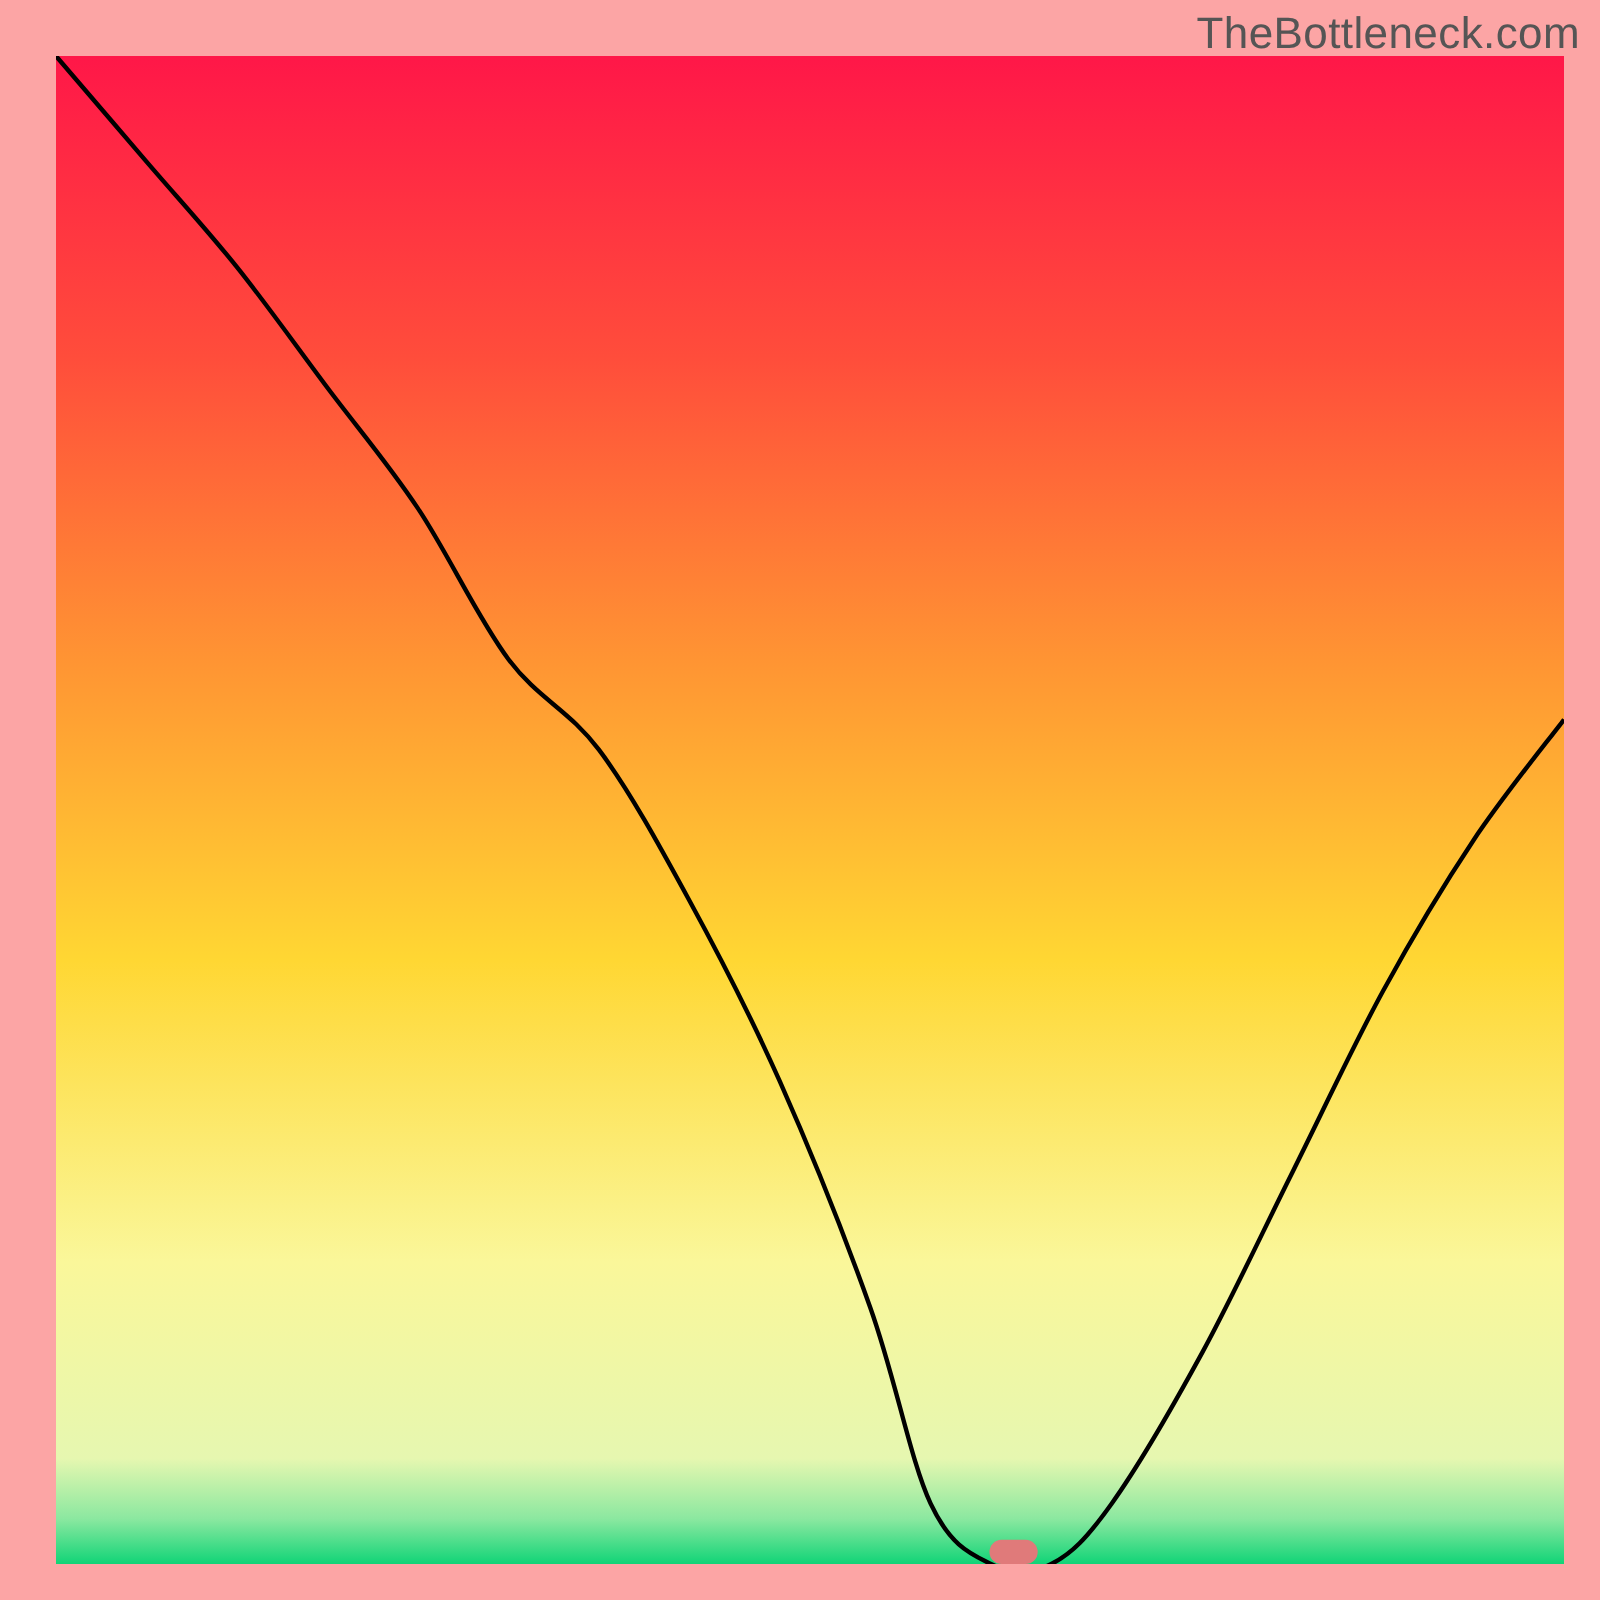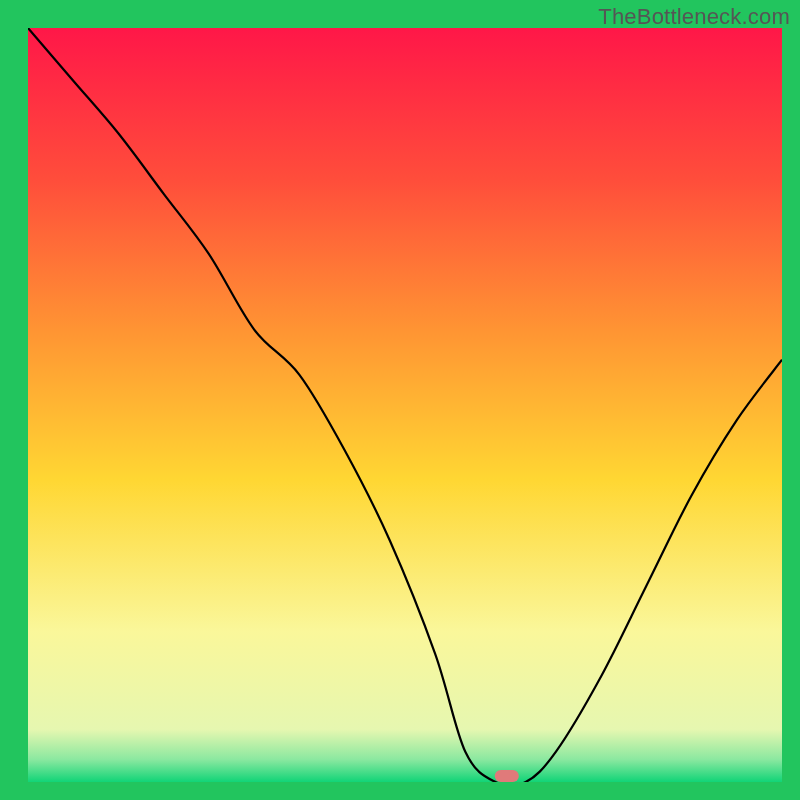--- a/index.html
+++ b/index.html
@@ -8,21 +8,21 @@
     width: 800px;
     height: 800px;
     overflow: hidden;
     background: #000;
     font-family: Arial, Helvetica, sans-serif;
   }
   .frame {
     position: relative;
     width: 800px;
     height: 800px;
-    background: #22c55e;
+    background: #fca5a5;
   }
   .plot-area {
     position: absolute;
     left: 28px;
     top: 28px;
     width: 754px;
     height: 754px;
     overflow: hidden;
   }
   .gradient {

